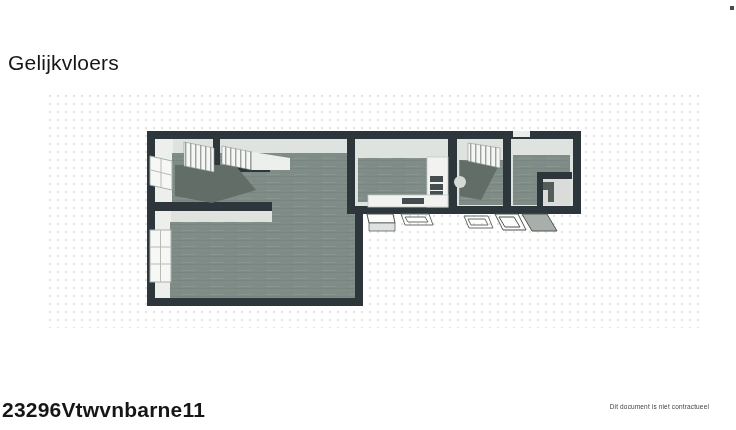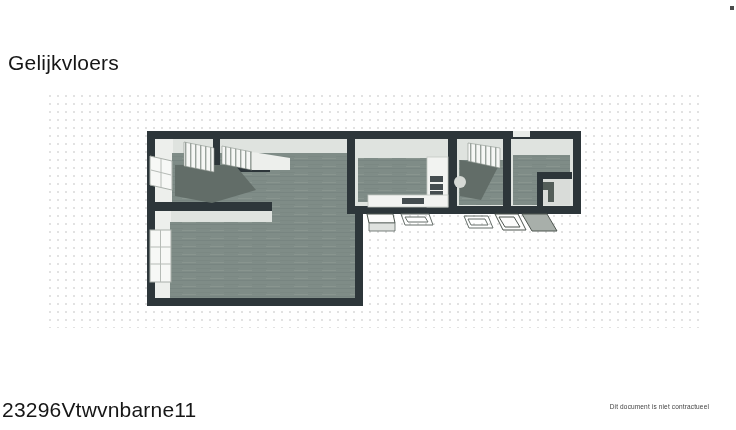--- a/index.html
+++ b/index.html
@@ -20,21 +20,21 @@
     background-size:8px 8px;
     background-position:2px 2px;
   }
   .plan-svg{position:absolute;left:0;top:0;}
   .corner-mark{
     position:absolute;left:730px;top:6px;width:4px;height:4px;
     background:#4b4b4b;
   }
   .reference-code{
     position:absolute;left:2px;top:398px;
-    font-size:21px;font-weight:400;color:var(--text);
+    font-size:21px;font-weight:700;color:var(--text);
     letter-spacing:.2px;
   }
   .disclaimer{
     position:absolute;right:27px;top:403px;
     font-size:6.5px;font-weight:400;color:#3f3f3f;
     letter-spacing:.15px;
   }
   
   .wall{fill:var(--wall);}
   .face{fill:var(--wall-face);}

